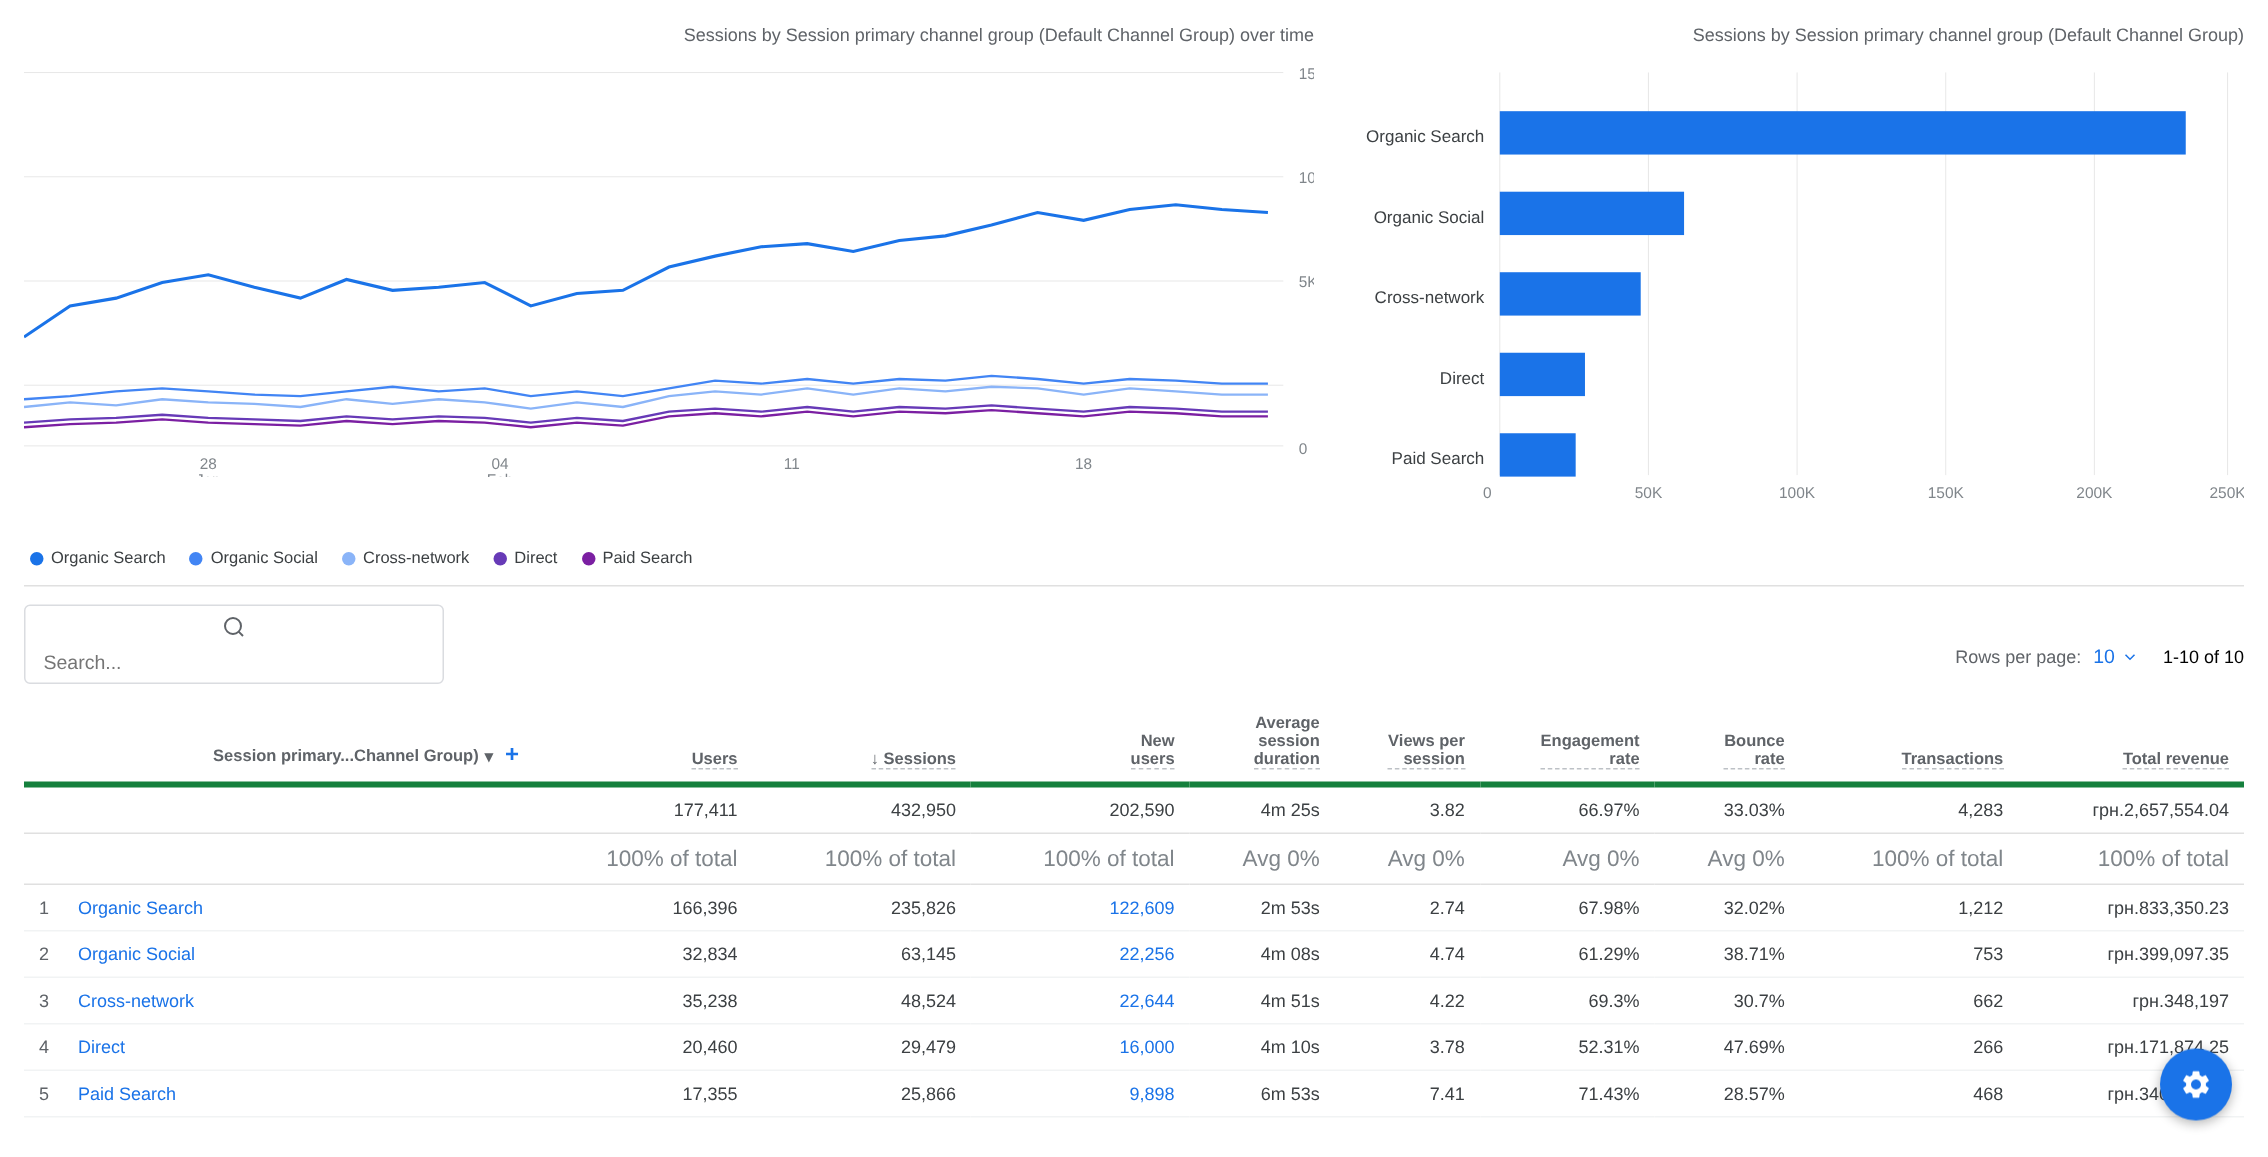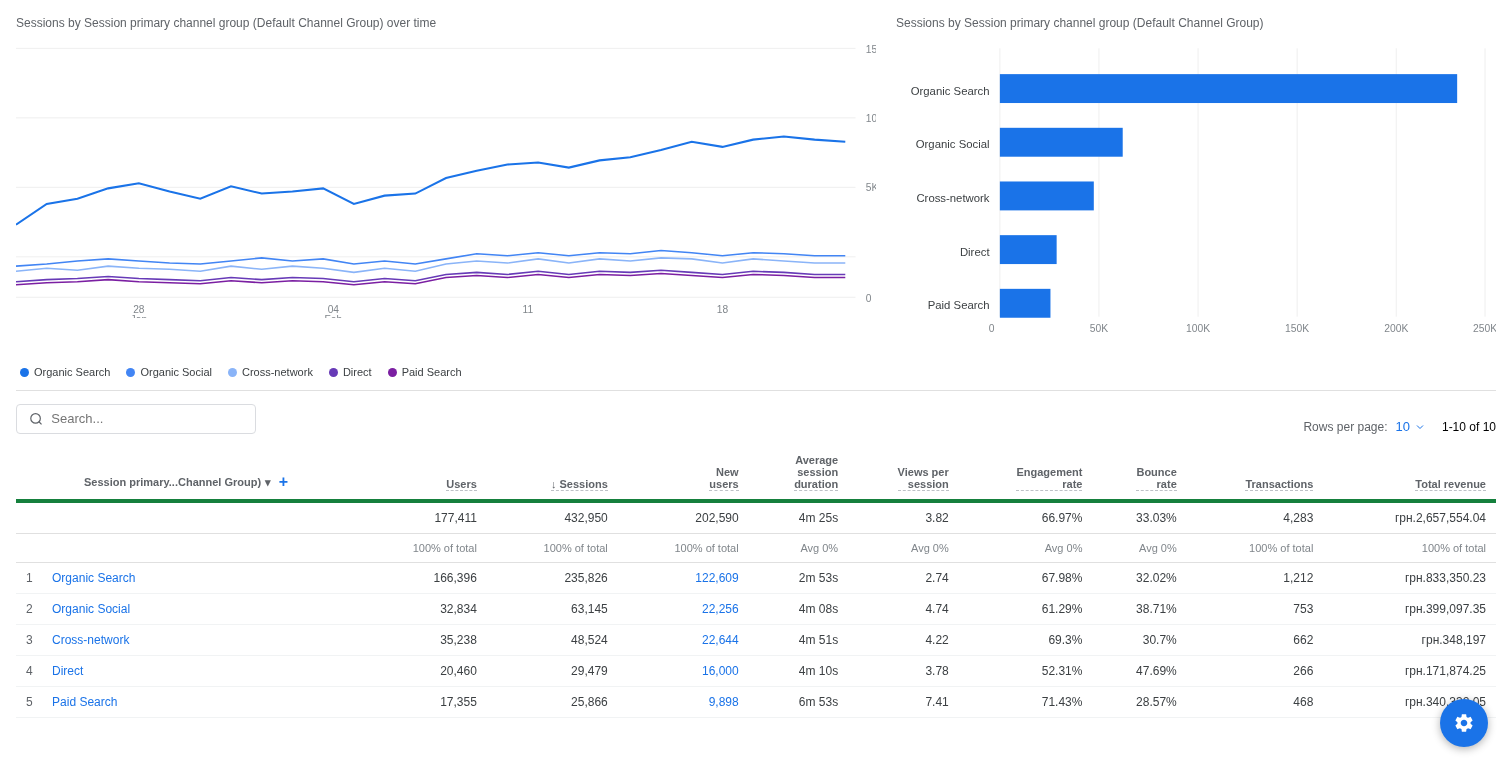--- a/index.html
+++ b/index.html
@@ -13,20 +13,21 @@
       padding: 16px 16px 0 16px;
       gap: 20px;
     }
     .chart-left { flex: 0 0 860px; }
     .chart-right { flex: 1; }
 
     .chart-title {
       font-size: 12px;
       color: #5f6368;
       margin-bottom: 8px;
+      text-align: right;
     }
 
     
     .line-chart-container {
       position: relative;
       height: 320px;
     }
     .line-chart-container svg { width: 100%; height: 280px; }
 
     
@@ -66,21 +67,22 @@
       justify-content: space-between;
       margin-bottom: 12px;
     }
     .search-box {
       display: flex;
       align-items: center;
       gap: 8px;
       border: 1px solid #dadce0;
       border-radius: 4px;
       padding: 6px 12px;
-      width: 240px;
+      width: 280px;
+      flex-direction: column;
     }
     .search-box input {
       border: none;
       outline: none;
       font-size: 13px;
       color: #5f6368;
       width: 100%;
       background: transparent;
     }
     .rows-select {
@@ -108,30 +110,30 @@
       font-size: 11px;
       vertical-align: bottom;
       border-bottom: 4px solid #15803d;
     }
     .data-table th.left-col, .data-table td.left-col {
       text-align: left;
       width: 340px;
     }
     .sort-arrow { color: #5f6368; }
     .totals-row td { font-weight: 500; color: #3c4043; font-size: 12px; }
-    .totals-sub td { color: #80868b; font-size: 11px; }
+    .totals-sub td { color: #80868b; font-size: 15px; }
     .totals-sub td, .totals-row td { border-bottom: 1px solid #e0e0e0; }
 
     .col-header-group {
       display: flex;
       align-items: center;
       justify-content: flex-end;
       gap: 4px;
     }
-    .col-header-group.left-col { justify-content: center; }
+    .col-header-group.left-col { justify-content: flex-end; }
 
     .add-btn {
       color: #1a73e8;
       font-size: 16px;
       cursor: pointer;
       margin-left: 4px;
     }
     .dropdown-arrow { color: #5f6368; font-size: 11px; cursor: pointer; }
 
     .fab-btn {

